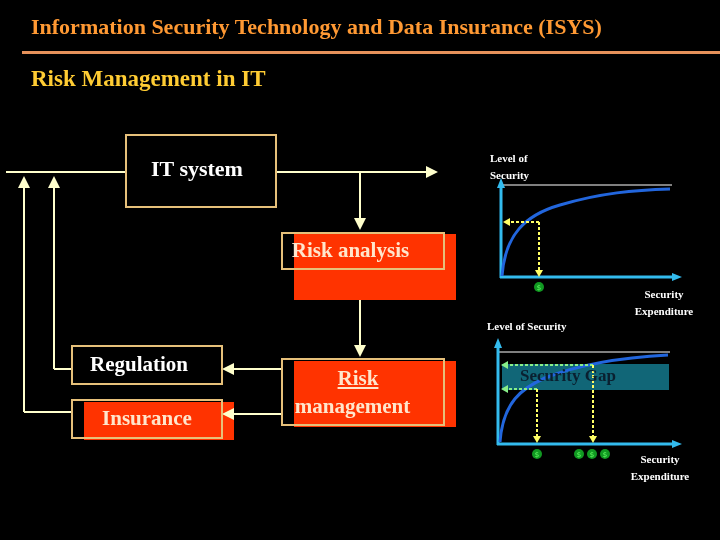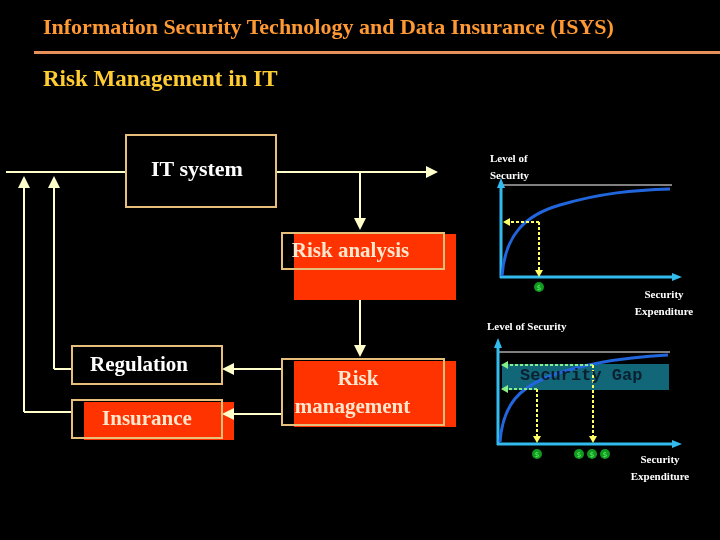--- a/index.html
+++ b/index.html
@@ -1,18 +1,18 @@
 <!DOCTYPE html>
 <html><head>
 <meta charset="utf-8">
 <style>
   html, body { margin: 0; padding: 0; background: #000; }
   body { width: 720px; height: 540px; position: relative; overflow: hidden;
          font-family: "Liberation Serif", "DejaVu Serif", serif; }
-  .abs { position: absolute; margin-left: 12px; }
+  .abs { position: absolute; }
   .header-title { left: 31px; top: 14px; font-size: 22px; font-weight: bold; color: #ff9933; white-space: nowrap; }
   .header-rule { left: 22px; top: 51px; width: 698px; height: 3px; background: #e6915a; }
   .sub-title { left: 31px; top: 66px; font-size: 23px; font-weight: bold; color: #ffcc33; white-space: nowrap; }
   .box-label { color: #fff; font-weight: bold; text-align: center; position: absolute; }
   .box-outline { position: absolute; border: 2px solid #e6c07a; box-sizing: border-box; }
   .orange { background: #ff3300; position: absolute; }
   .chart-label { position: absolute; color: #fff; font-size: 11px; font-weight: bold; line-height: 13px; text-align: center; }
   svg { position: absolute; left: 0; top: 0; }
 </style>
 </head>
@@ -54,21 +54,21 @@
 <div class="box-outline" style="left:125px; top:134px; width:152px; height:74px;"></div>
 <div class="box-outline" style="left:281px; top:232px; width:164px; height:38px;"></div>
 <div class="box-outline" style="left:71px; top:345px; width:152px; height:40px;"></div>
 <div class="box-outline" style="left:71px; top:399px; width:152px; height:40px;"></div>
 <div class="box-outline" style="left:281px; top:358px; width:164px; height:68px;"></div>
 
 <div class="box-label" style="left:125px; top:156px; width:144px; font-size:22px;">IT system</div>
 <div class="box-label" style="left:283px; top:238px; width:135px; font-size:21px; color:#ffe6cc;">Risk analysis</div>
 <div class="box-label" style="left:71px; top:352px; width:136px; font-size:21px;">Regulation</div>
 <div class="box-label" style="left:71px; top:406px; width:152px; font-size:21px; color:#ffe6cc;">Insurance</div>
-<div class="box-label" style="left:283px; top:366px; width:150px; font-size:21px; color:#ffe6cc;">Risk</div>
+<div class="box-label" style="left:283px; top:366px; width:150px; font-size:21px; color:#ffe6cc;text-decoration:underline;">Risk</div>
 <div class="box-label" style="left:283px; top:394px; width:139px; font-size:21px; color:#ffe6cc;">management</div>
 
 <svg width="720" height="540">
 
   <line x1="500" y1="185" x2="672" y2="185" stroke="#ffffff" stroke-width="1"></line>
 
   <line x1="501" y1="278" x2="501" y2="186" stroke="#33bbee" stroke-width="3"></line>
   <path d="M497,188 L501,178 L505,188 Z" fill="#33bbee"></path>
 
   <line x1="500" y1="277" x2="674" y2="277" stroke="#33bbee" stroke-width="3"></line>
@@ -115,15 +115,15 @@
 
   <ellipse cx="537" cy="454" rx="5" ry="5" fill="#119922"></ellipse>
   <text x="537" y="457" font-size="7" fill="#66ff66" text-anchor="middle" font-family="DejaVu Sans, sans-serif">$</text>
   <ellipse cx="579" cy="454" rx="5" ry="5" fill="#119922"></ellipse>
   <text x="579" y="457" font-size="7" fill="#66ff66" text-anchor="middle" font-family="DejaVu Sans, sans-serif">$</text>
   <ellipse cx="592" cy="454" rx="5" ry="5" fill="#119922"></ellipse>
   <text x="592" y="457" font-size="7" fill="#66ff66" text-anchor="middle" font-family="DejaVu Sans, sans-serif">$</text>
   <ellipse cx="605" cy="454" rx="5" ry="5" fill="#119922"></ellipse>
   <text x="605" y="457" font-size="7" fill="#66ff66" text-anchor="middle" font-family="DejaVu Sans, sans-serif">$</text>
 </svg>
-<div class="chart-label" style="left:520px; top:366px; font-size:17px; line-height:20px; color:#0a2030; white-space:nowrap;font-family:Liberation Mono, monospace;">Security Gap</div>
+<div class="chart-label" style="left:520px; top:366px; font-size:17px; line-height:20px; color:#0a2030; white-space:nowrap;">Security Gap</div>
 <div class="chart-label" style="left:622px; top:453px; width:76px;">Security</div>
 <div class="chart-label" style="left:622px; top:470px; width:76px;">Expenditure</div>
 
 </body></html>

